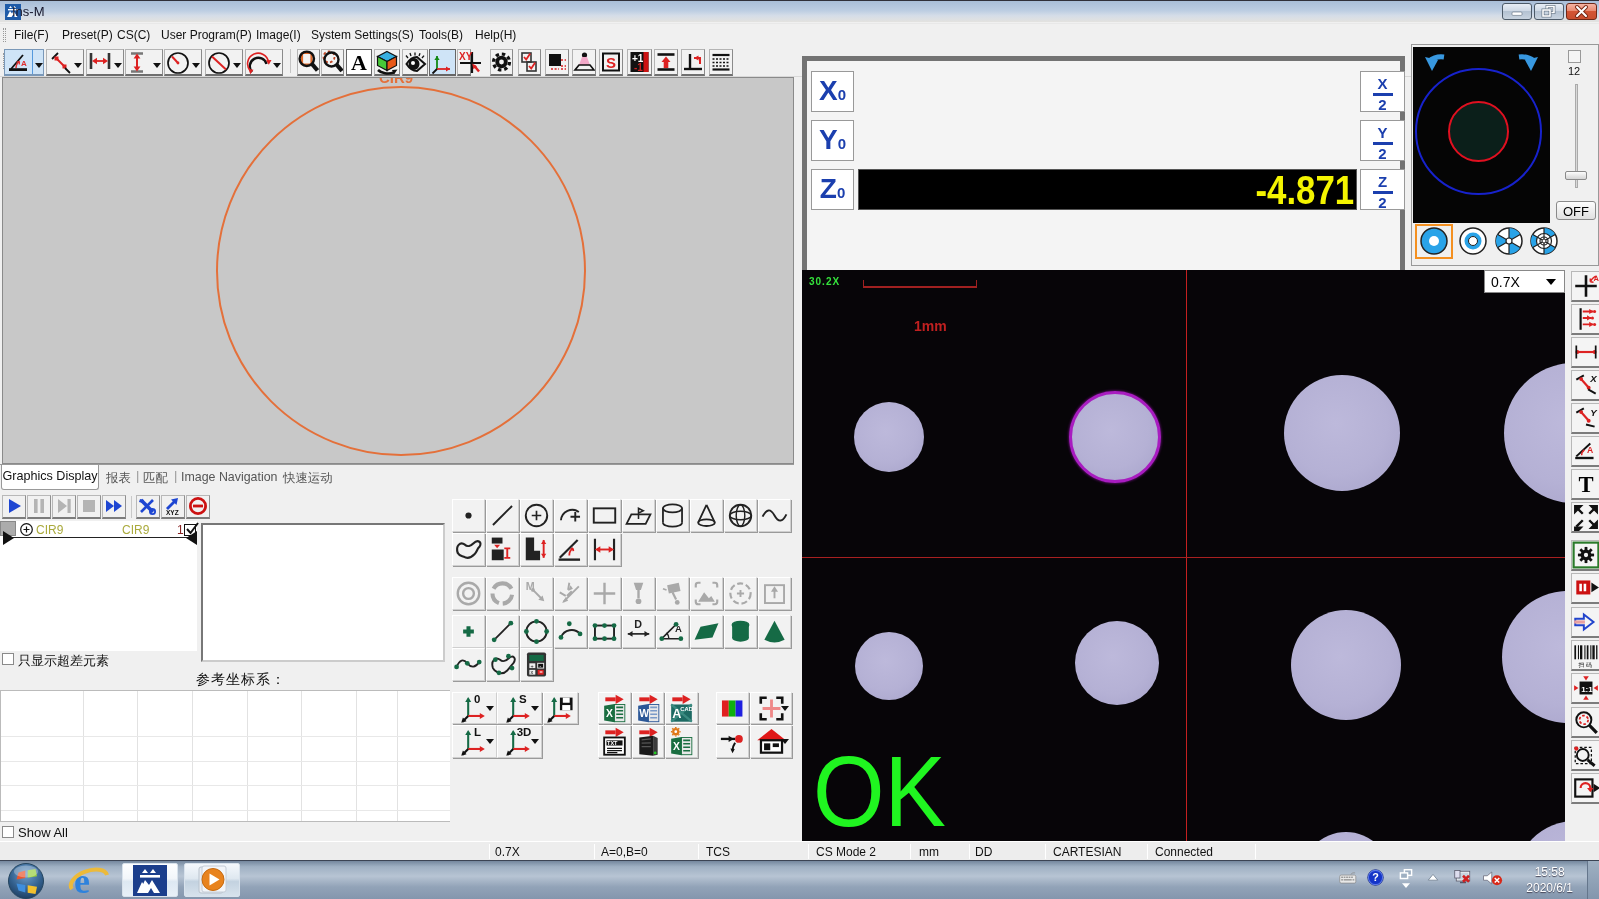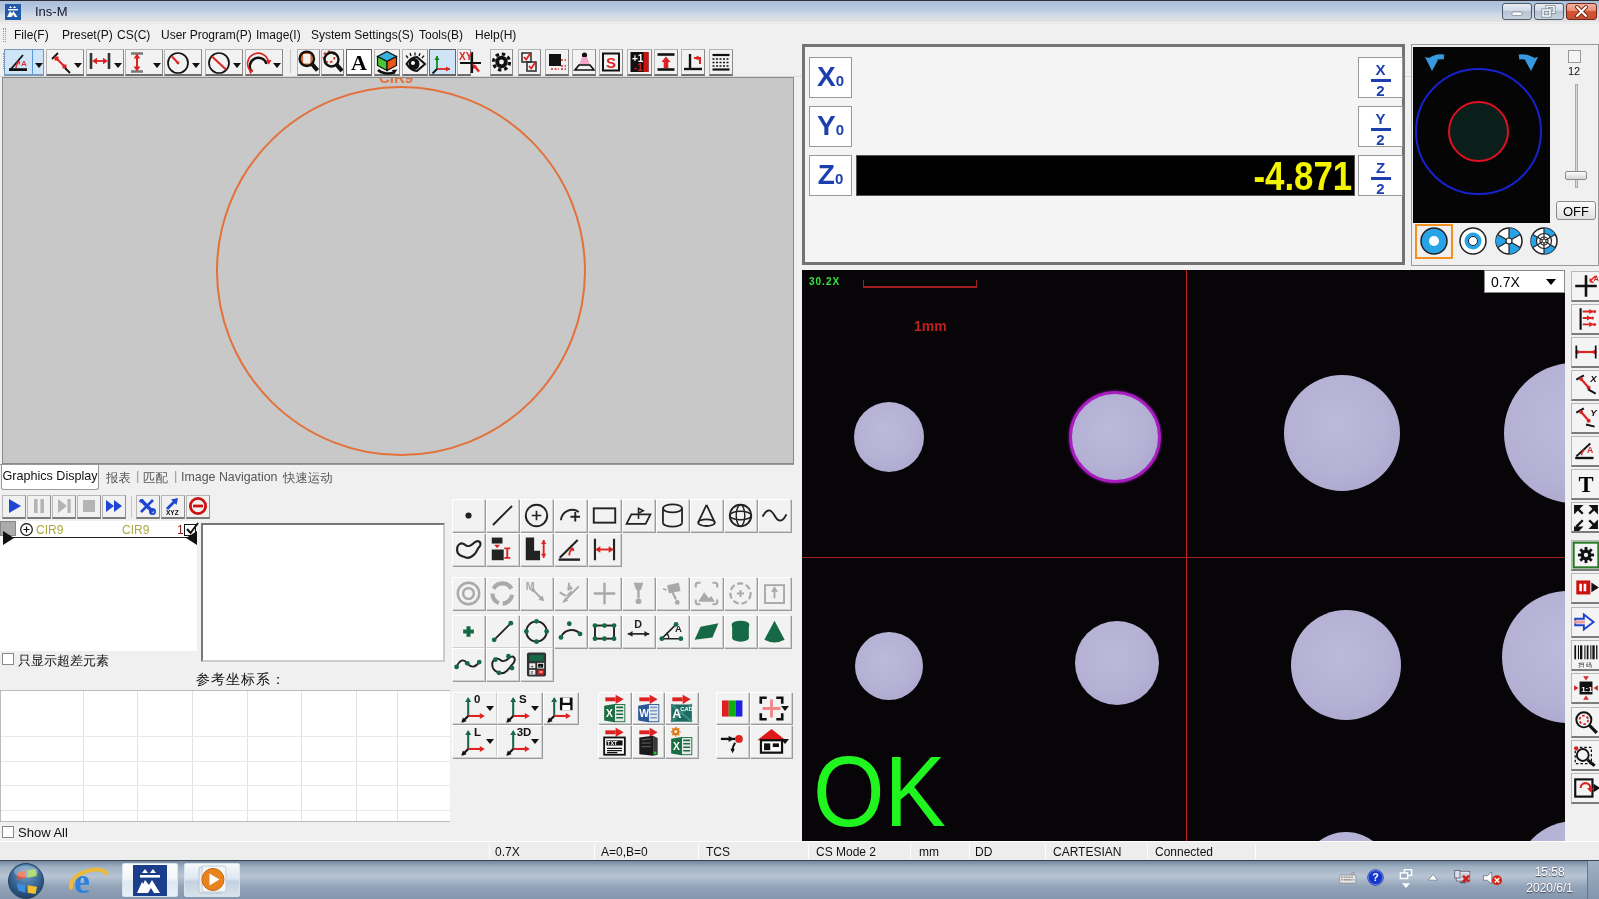--- a/index.html
+++ b/index.html
@@ -4,21 +4,21 @@
 <style>
 * { margin:0; padding:0; box-sizing:border-box; }
 html,body { width:1599px; height:899px; overflow:hidden; font-family:"Liberation Sans",sans-serif; }
 body { position:relative; background:#f0f0f0; }
 .abs { position:absolute; }
 
 
 #titlebar { left:0; top:0; width:1599px; height:22px;
   background:linear-gradient(#a9bed8, #bccde2 45%, #d5dde8 70%, #e3e2df);
   border-top:1px solid #30303a; }
-#apptitle { left:35px; top:3px; font-size:13px; color:#15152a; }
+#apptitle { left:12px; top:3px; font-size:13px; color:#15152a; }
 .winbtn { top:2px; height:17px; border:1px solid #4c5a68; border-radius:3px;
   background:linear-gradient(#e7edf5, #cfd9e5 45%, #b4c2d2 50%, #c8d3df); }
 #btnmin { left:1502px; width:30px; }
 #btnmax { left:1534px; width:30px; }
 #btnclose { left:1566px; width:31px; background:linear-gradient(#f5b4a4, #e98a70 45%, #d35434 50%, #c94e2e); border-color:#6e2817; }
 
 
 #menubar { left:0; top:23px; width:1599px; height:22px; background:#f0f0f0; font-size:12px; color:#111; border-top:1px solid #e8e8e8; }
 #menubar span { position:absolute; top:4px; }
 
@@ -65,21 +65,21 @@
 .cbx { position:absolute; width:12px; height:12px; background:#fff; border:1px solid #8a8a8a; }
 
 
 #palette { left:450px; top:490px; width:349px; height:351px; background:#f0f0f0; }
 .ibtn { position:absolute; width:33px; height:33px; background:#f2f2f2;
   border:1px solid #cfcfcf; border-top-color:#fff; border-left-color:#fff;
   box-shadow:1px 1px 0 #9a9a9a; }
 .ibtn svg { display:block; margin:0 auto; }
 
 
-#dro { left:802px; top:44px; width:603px; height:221px; background:#f4f4f4; border:3px solid #737373; }
+#dro { left:802px; top:56px; width:603px; height:221px; background:#f4f4f4; border:5px solid #737373; }
 .drolabel { position:absolute; left:4px; width:43px; height:41px; background:#fff; border:1px solid #999;
   color:#1b3fae; font-weight:bold; font-size:28px; text-align:center; line-height:38px; }
 .drolabel small { font-size:15px; font-weight:bold; }
 .droval { position:absolute; left:51px; width:499px; height:41px; background:#000; border:1px solid #555;
   color:#f4f400; font-weight:bold; font-size:41px; text-align:right; line-height:40px; padding-right:2px; }
 .droval span { display:inline-block; transform:scaleX(0.85); transform-origin:100% 50%; letter-spacing:0px; }
 .drofrac { position:absolute; left:553px; width:45px; height:41px; background:#fff; border:1px solid #999;
   color:#1b3fae; font-weight:bold; font-size:15px; text-align:center; line-height:1; }
 .drofrac .fl { display:block; margin-top:4px; margin-bottom:2px; }
 .drofrac .bar { display:block; width:20px; height:2.5px; background:#1b3fae; margin:0 auto 1px auto; }

